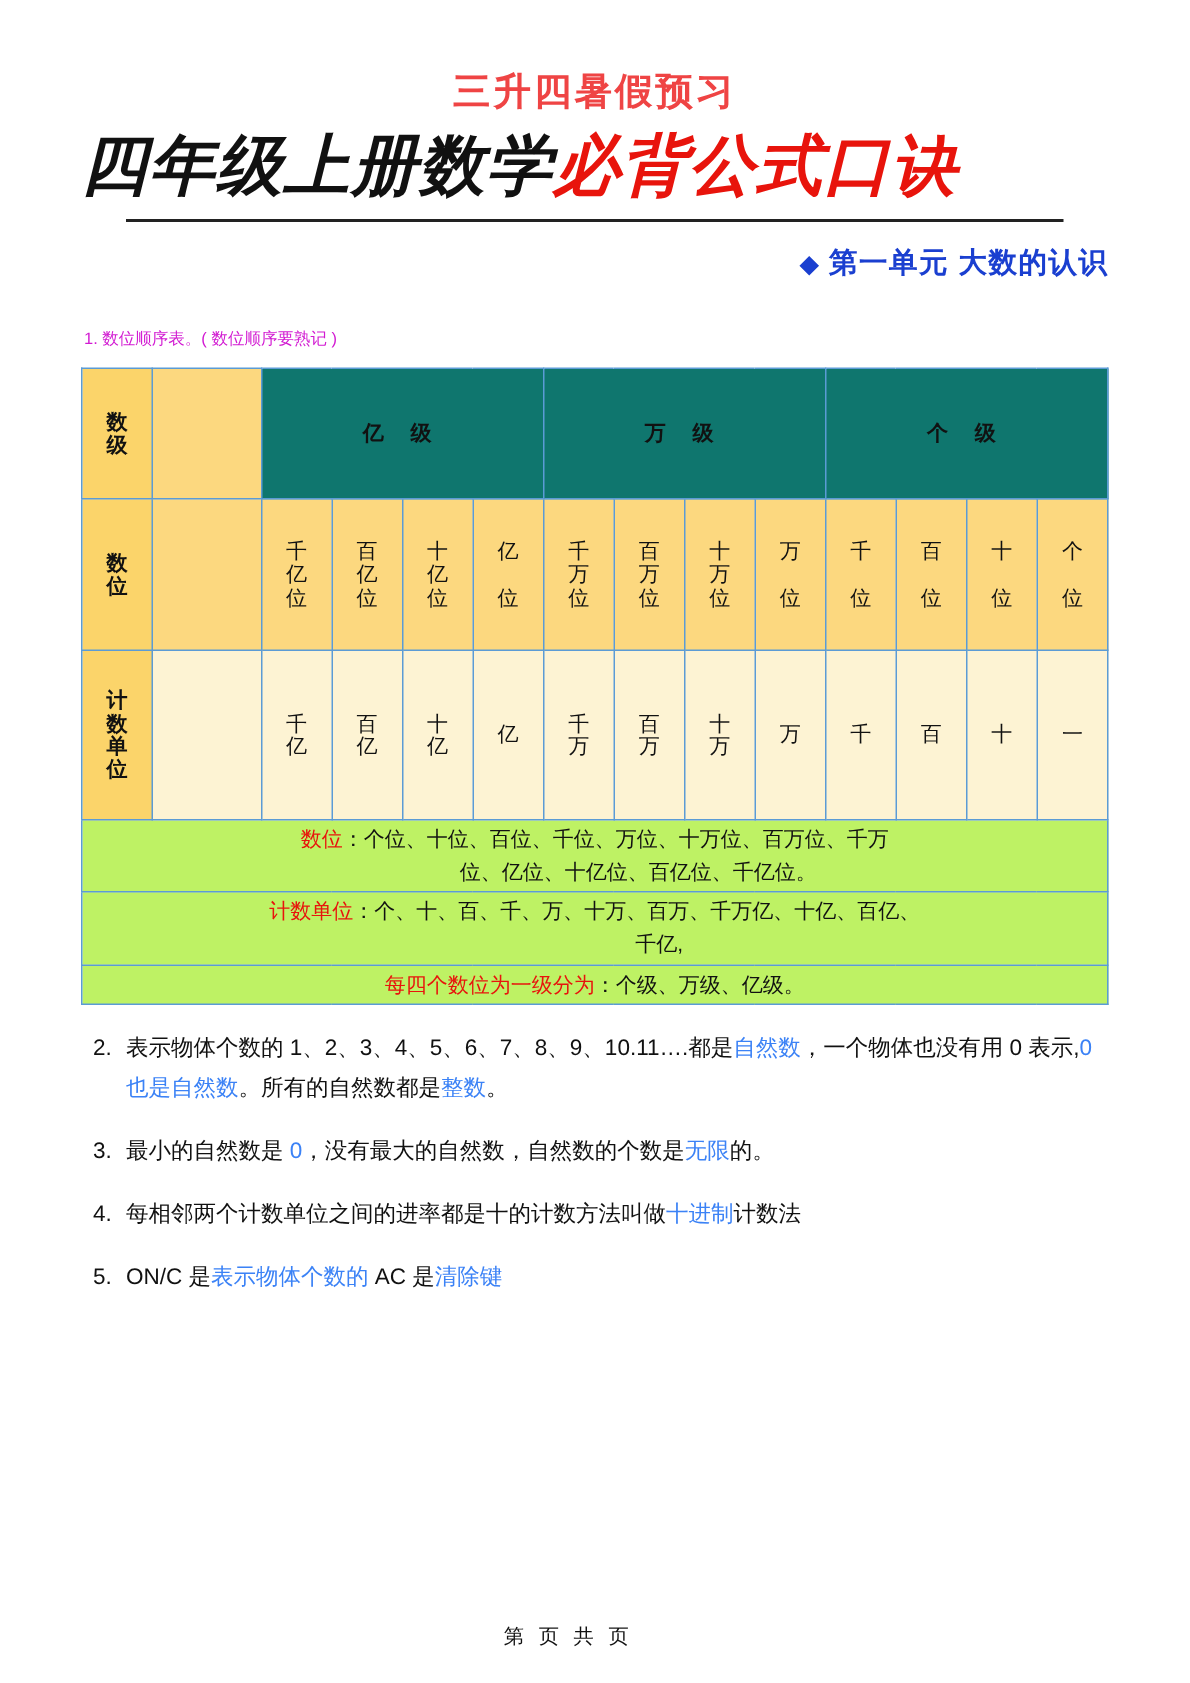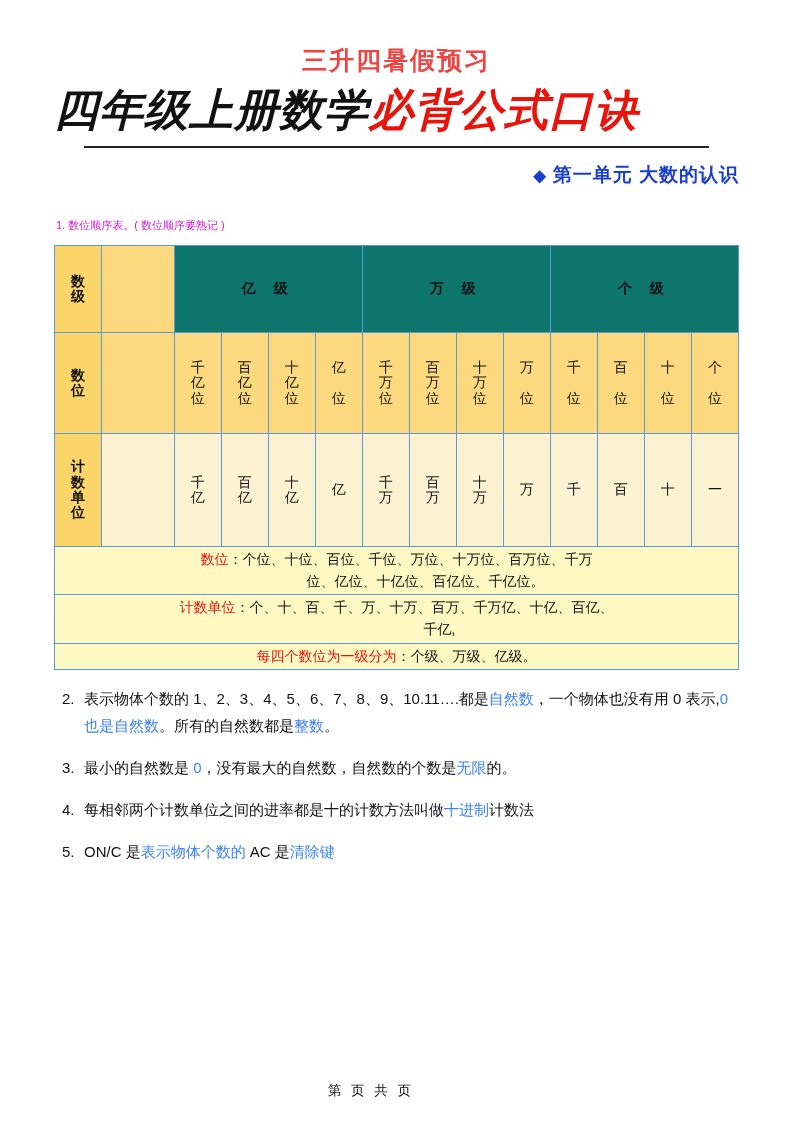--- a/index.html
+++ b/index.html
@@ -96,21 +96,21 @@
   }
   .cell-gold { background: #fcd87f; font-size: 14px; line-height: 1.18; }
   .cell-cream { background: #fdf3d3; font-size: 15px; line-height: 1.2; }
   .vert { line-height: 1.1; }
 
   .row-h1 td { height: 82px; }
   .row-h2 td { height: 96px; }
   .row-h3 td { height: 108px; }
 
   .note-row td {
-    background: #fef9c3;
+    background: #bef264;
     text-align: left;
     padding: 7px 10px;
     font-size: 14.5px;
     line-height: 1.55;
     color: #111;
   }
   .note-row td .lbl { color: #e8140c; }
 
   
   .para {
@@ -120,21 +120,21 @@
     color: #111;
   }
   .para .red { color: #3b82f6; }
   .para .num { margin-right: 2px; }
   .para.indent2 { text-indent: 0; padding-left: 22px; position: relative; }
   .para.indent2 .num { position: absolute; left: 0; }
 
   .footer {
     position: absolute;
     bottom: 22px;
-    left: 4px;
+    left: 12px;
     width: 734px;
     text-align: center;
     font-size: 13.5px;
     color: #111;
     letter-spacing: 3px;
   }
 </style>
 </head>
 <body>
 

